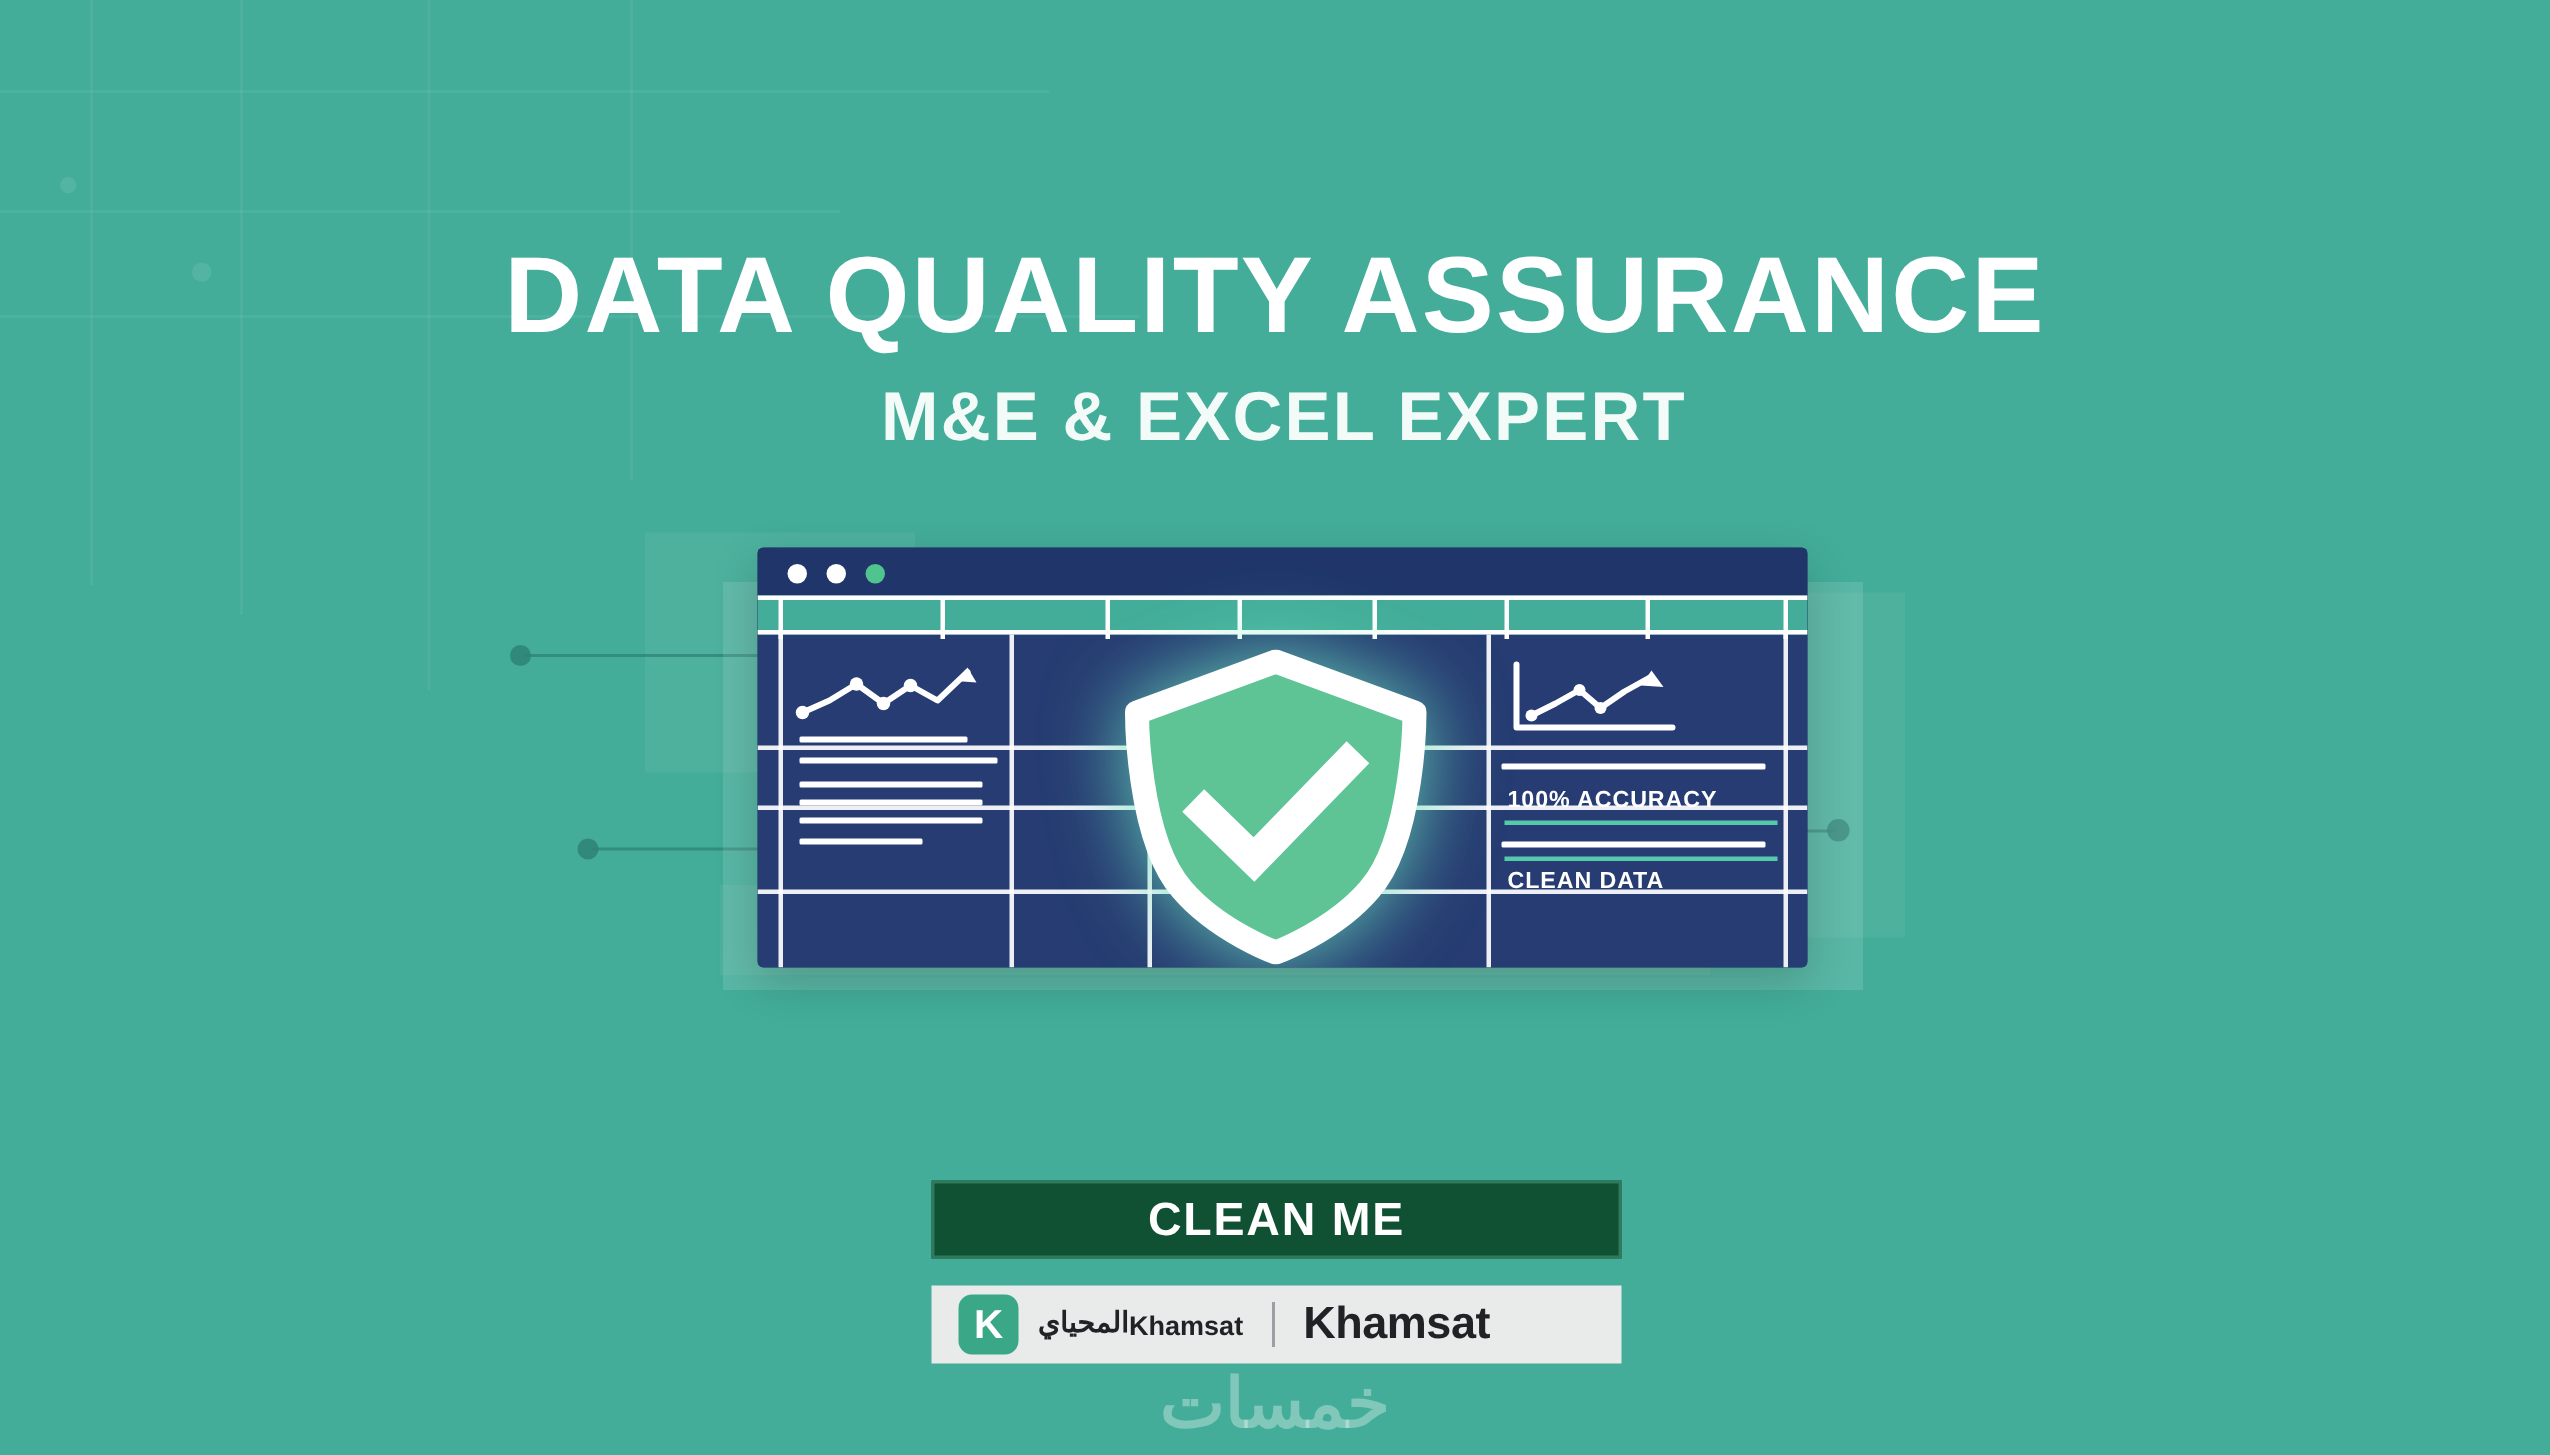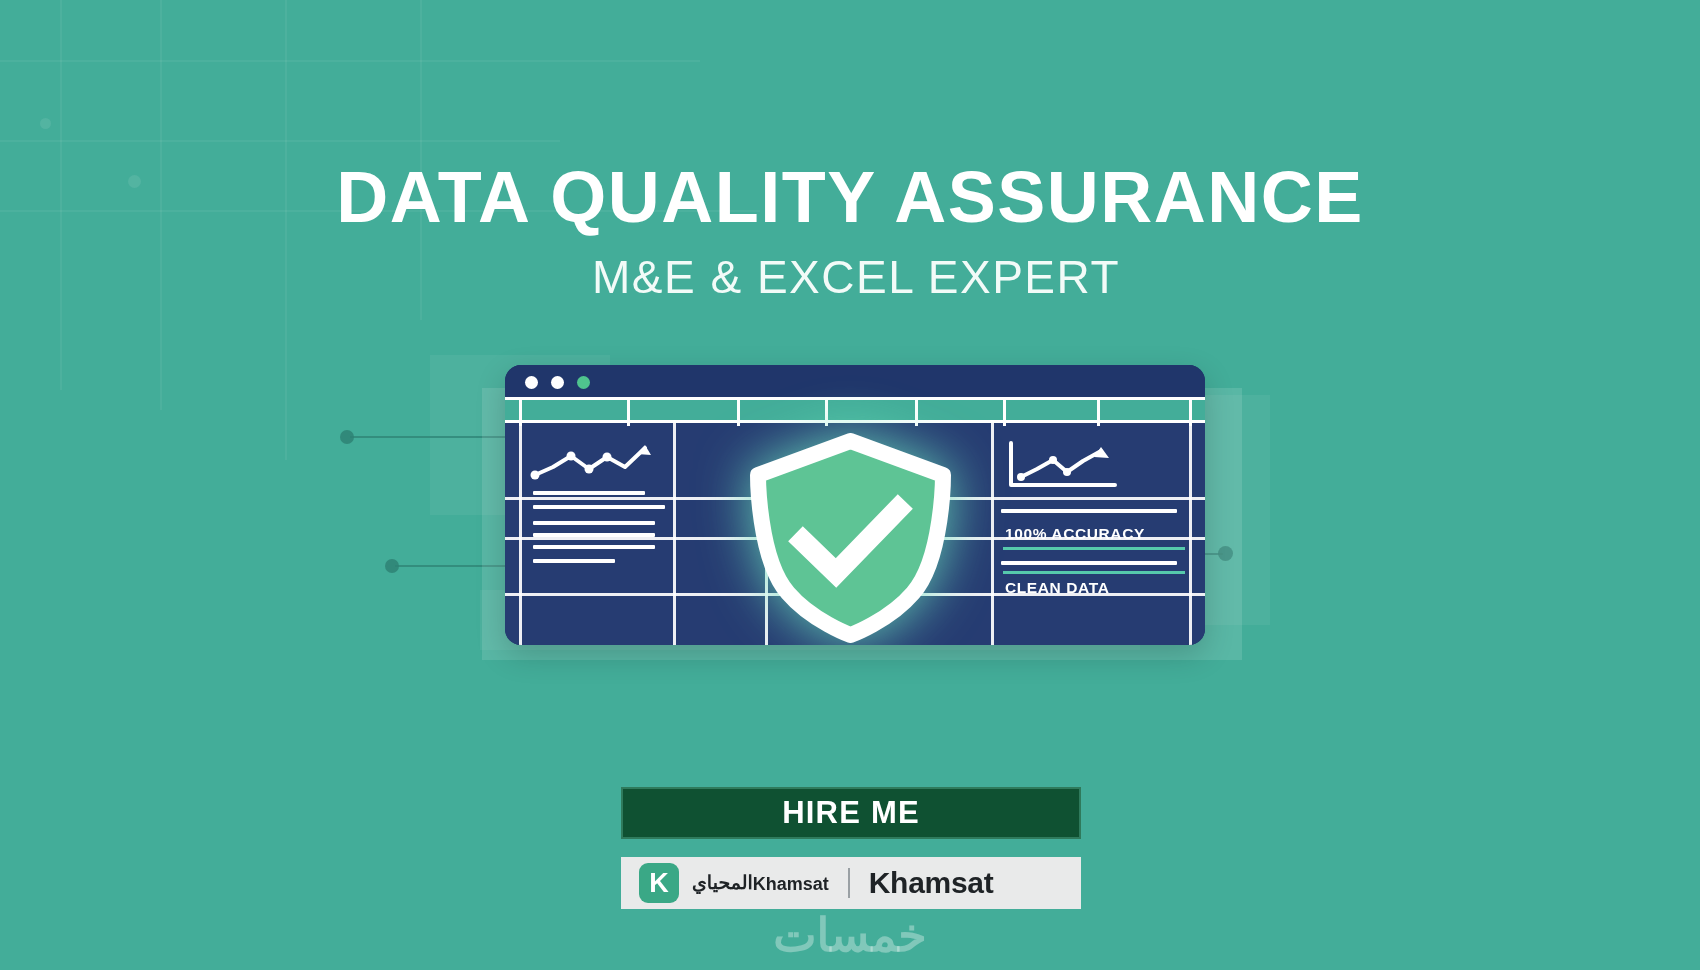--- a/index.html
+++ b/index.html
@@ -66,21 +66,21 @@
     color: #ffffff;
     font-size: 72px;
     font-weight: bold;
     letter-spacing: 1.5px;
     line-height: 1.05;
     white-space: nowrap;
   }
   .subtitle {
     color: #f2fbf8;
     font-size: 46px;
-    font-weight: 400;
+    font-weight: 700;
     letter-spacing: 1.5px;
     margin-top: 14px;
     white-space: nowrap;
     padding-left: 12px;
   }
 
   
   .window-shadow {
     position: absolute;
     left: 482px;
@@ -89,21 +89,21 @@
     height: 272px;
     background: rgba(255,255,255,0.12);
   }
   .window {
     position: absolute;
     left: 505px;
     top: 365px;
     width: 700px;
     height: 280px;
     background: #20366b;
-    border-radius: 16px;
+    border-radius: 4px;
     overflow: hidden;
     box-shadow: 0 10px 30px rgba(0,0,0,0.18);
   }
   .titlebar {
     position: relative;
     height: 32px;
     background: #20366b;
   }
   .dot {
     position: absolute;
@@ -390,21 +390,21 @@
                    C107.5 202 69 188 45 160
                    C15 126 15 42 15 42 Z" fill="#5ec495" stroke="#ffffff" stroke-width="16" stroke-linejoin="round"></path>
           <polyline points="60,108 93,140 155,76" fill="none" stroke="#ffffff" stroke-width="21" stroke-linecap="square" stroke-linejoin="miter"></polyline>
         </svg>
       </div>
 
     </div>
   </div>
 
   <div class="cta">
-    <span class="cta-label">HIRE ME</span>
+    <span class="cta-label">CLEAN ME</span>
   </div>
 
   <div class="brandbar">
     <span class="brand-mark">K</span>
     <span class="brand-ar">
       <span class="brand-ar-top">المحياي</span>
       <span class="brand-ar-bot">Khamsat</span>
     </span>
     <span class="brand-div"></span>
     <span class="brand-en">Khamsat</span>

